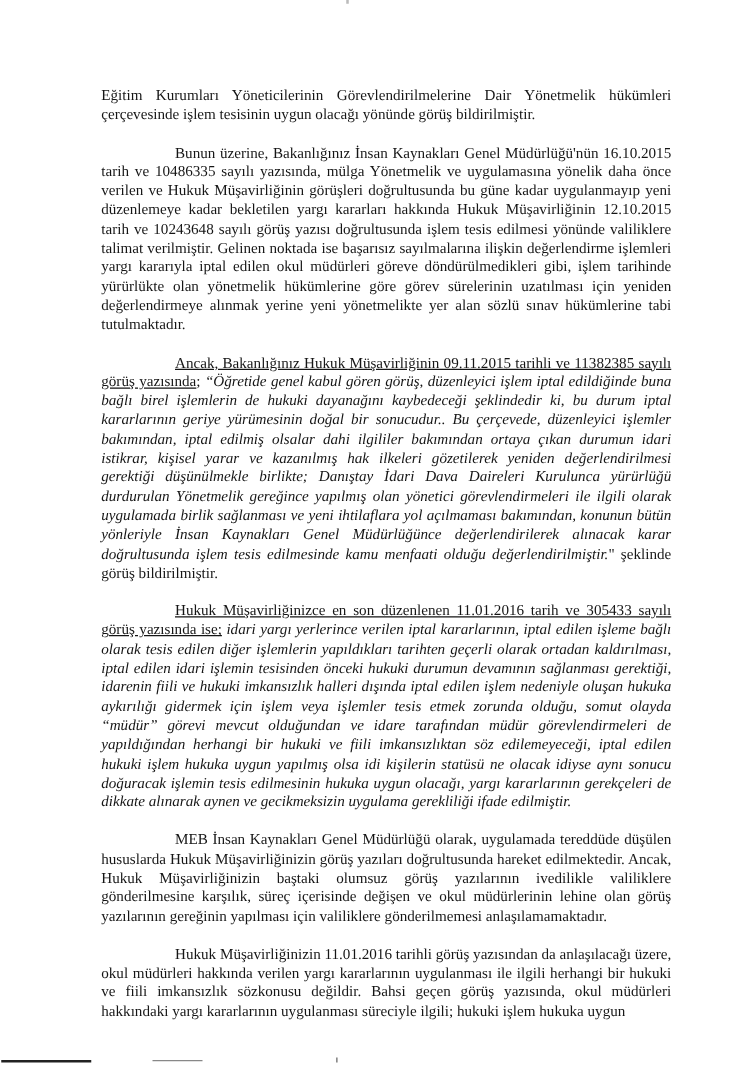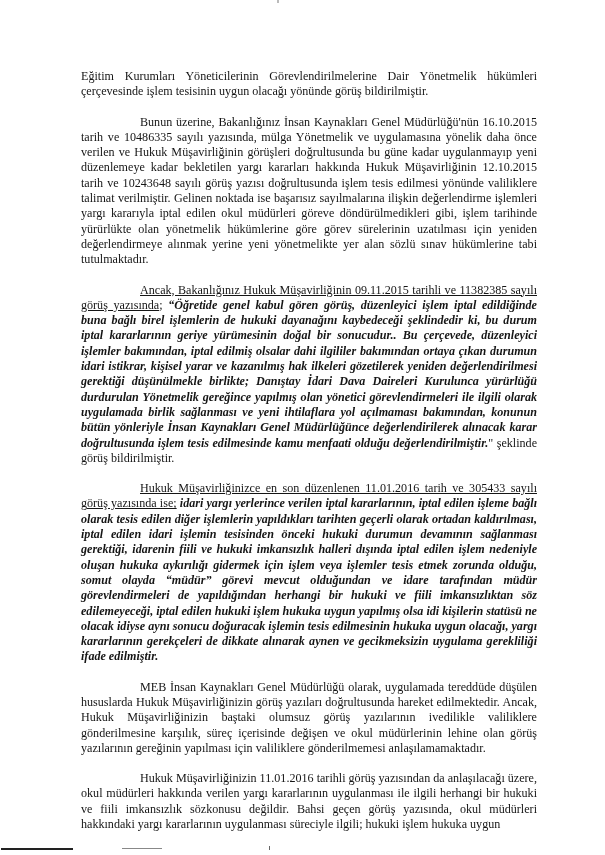--- a/index.html
+++ b/index.html
@@ -12,21 +12,21 @@
       position: absolute; left: 0; top: 0; width: 605px; height: 855px; background: #fff;
     }
     .content {
       position: absolute; left: 81px; top: 69px; width: 456px;
       font-size: 12.1px; line-height: 15.3px;
     }
     p { margin: 0; text-align: justify; }
     .gap { height: 15px; }
     .indent { text-indent: 59px; }
     .u { text-decoration: underline; font-weight: normal; }
-    .bi { font-weight: bold; font-style: italic; }
+    .bi { font-weight: normal; font-style: italic; }
     .footer-marks {
       position: absolute; top: 846px; left: 0; width: 605px; height: 6px;
     }
     .mark-a { position: absolute; left: 1px; top: 2px; width: 72px; height: 2px; background: #222; }
     .mark-b { position: absolute; left: 122px; top: 2px; width: 40px; height: 1px; background: #888; }
     .mark-c { position: absolute; left: 269px; top: 0px; width: 1px; height: 4px; background: #666; }
     .mark-top { position: absolute; left: 277px; top: 0px; width: 2px; height: 3px; background: #bbb; }
   </style>
 </head>
 <body>

